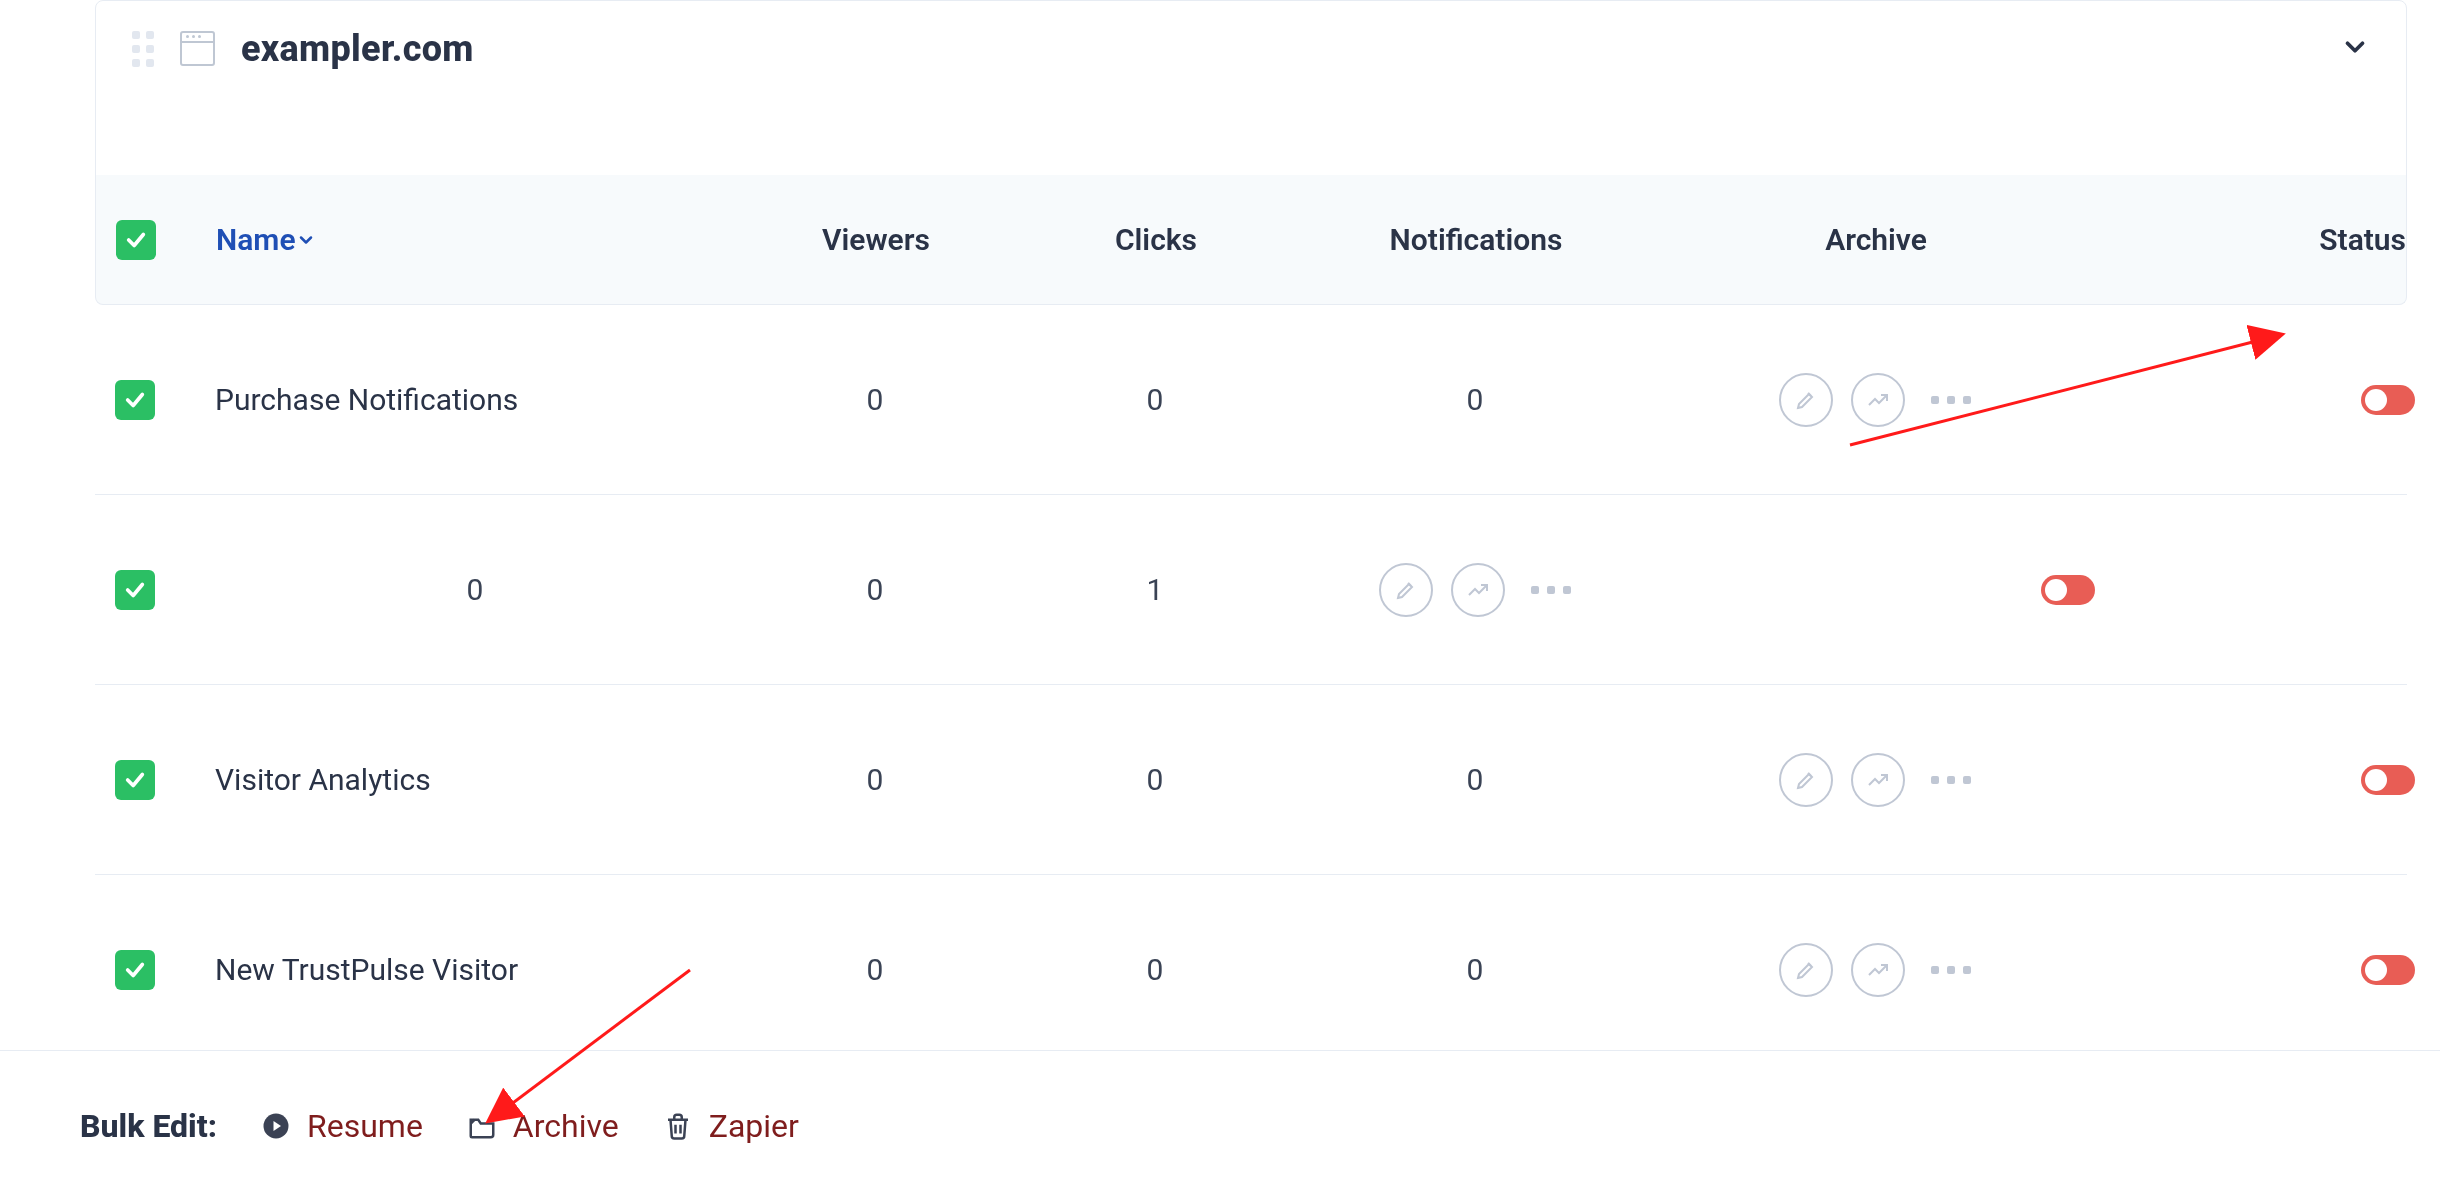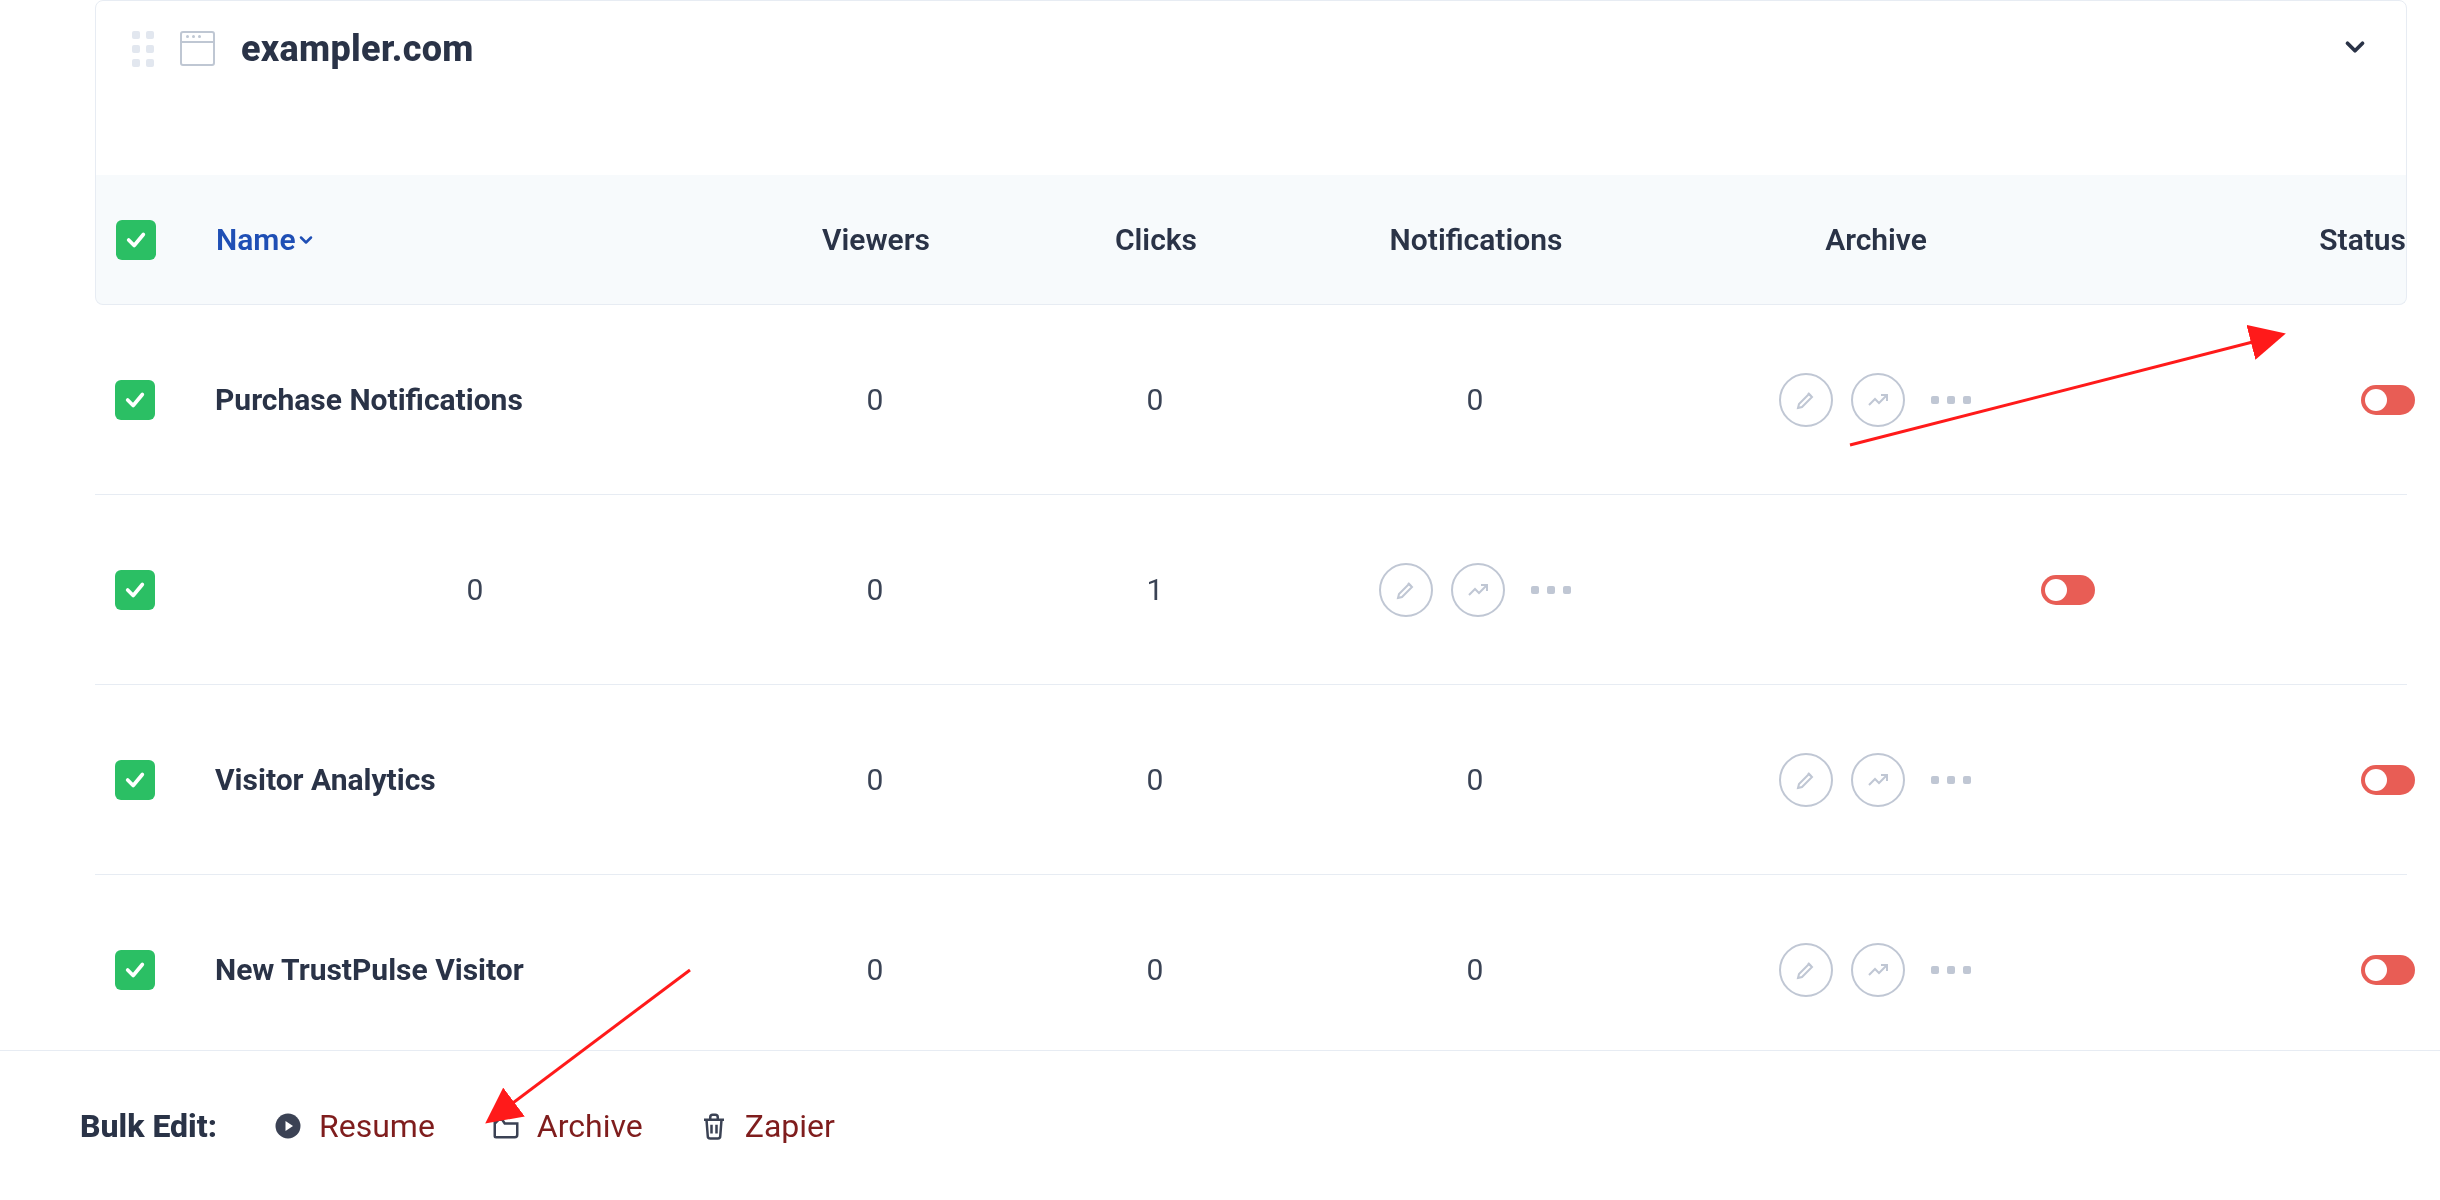--- a/index.html
+++ b/index.html
@@ -62,36 +62,36 @@
   .checkbox svg{width:22px;height:22px;color:#fff}
 
   
   .rows{position:absolute;left:95px;right:33px;top:305px;bottom:165px}
   .row{
     height:190px;display:grid;align-items:center;
     grid-template-columns:100px 520px 280px 280px 360px 440px 320px;
     padding:0 20px;border-bottom:1px solid var(--line);
     font-size:30px;color:#2a3347;
   }
-  .row .name{font-weight:700}
+  .row .name{font-weight:400}
   .row .num{justify-self:center;color:#3a4355}
   .row .actions{display:flex;align-items:center;gap:18px;justify-self:center}
   .circle{
     width:54px;height:54px;border-radius:50%;border:2px solid var(--icon);display:flex;align-items:center;justify-content:center;cursor:pointer
   }
   .circle svg{width:24px;height:24px;color:var(--icon)}
   .dots3{display:flex;gap:8px;margin-left:8px;cursor:pointer}
   .dots3 i{width:8px;height:8px;border-radius:2px;background:var(--icon);display:block}
   .toggle{justify-self:end;width:54px;height:30px;border-radius:30px;background:var(--red);position:relative;cursor:pointer}
   .toggle::after{content:"";position:absolute;left:4px;top:4px;width:22px;height:22px;border-radius:50%;background:#fff}
 
   
   .bulkbar{
     position:absolute;left:0;right:0;bottom:0;height:150px;background:#fff;border-top:1px solid var(--line);
-    display:flex;align-items:center;gap:56px;padding-left:80px;font-size:32px;color:#2a3347;
+    display:flex;align-items:center;gap:44px;padding-left:80px;font-size:32px;color:#2a3347;
   }
   .bulkbar .label{font-weight:800}
   .bulkbtn{display:flex;align-items:center;gap:16px;color:#7f1d1d;cursor:pointer}
   .bulkbtn svg{width:30px;height:30px;color:#3b4254}
 
   
   .arrow{position:absolute;pointer-events:none;overflow:visible}
 </style>
 </head>
 <body>

